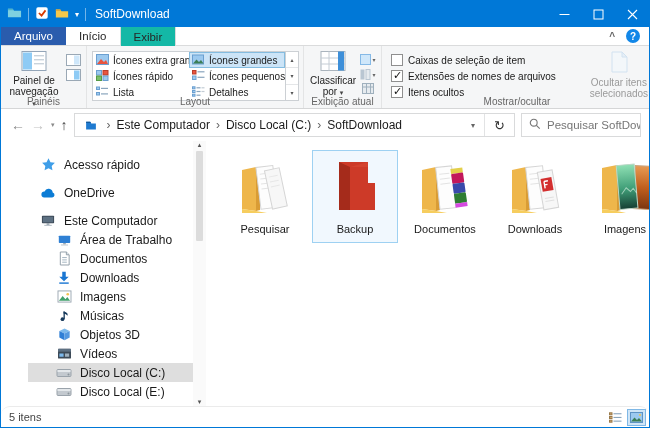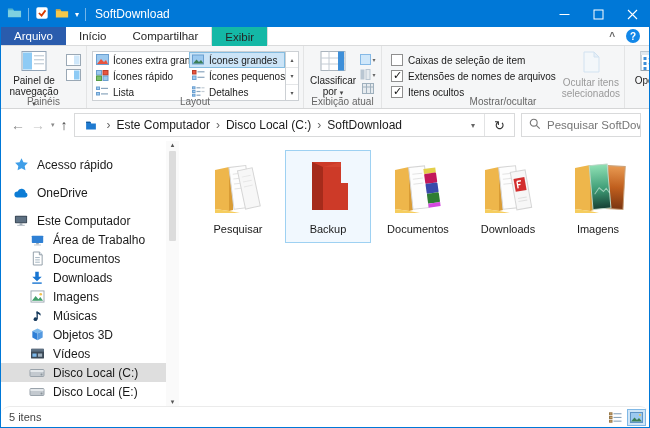--- a/index.html
+++ b/index.html
@@ -53,21 +53,21 @@
   .nav-ic{font-size:14px;line-height:1;}
   .addrbox{flex:1;height:24px;border:1px solid #d9dadb;display:flex;align-items:center;min-width:0;}
   .crumbs{display:flex;align-items:center;padding:0 6px;flex:1;min-width:0;}
   .crumb{font-size:12px;white-space:nowrap;}
   .crumb-sep{color:#666;font-size:12px;padding:0 6px;}
   .addr-chev{padding:0 9px;color:#666;font-size:8px;}
   .addr-refresh{width:30px;height:100%;border-left:1px solid #e2e3e4;display:flex;align-items:center;justify-content:center;color:#333;font-size:13px;}
   .searchbox{width:120px;height:24px;border:1px solid #d9dadb;display:flex;align-items:center;gap:6px;padding:0 7px;color:#767676;font-size:11.5px;white-space:nowrap;overflow:hidden;}
 
   
-  .bodyarea{display:flex;height:265px;}
+  .bodyarea{display:flex;height:265px;margin-left:27px;}
   .sidebar{width:178px;position:relative;padding-top:14px;flex-shrink:0;overflow:hidden;}
   .sscroll{position:absolute;top:0;right:0;width:13px;height:100%;background:#fafafa;display:flex;flex-direction:column;align-items:center;font-size:7px;color:#555;}
   .sscroll .sthumb{width:7px;flex:0 0 90px;background:#dcdcdc;margin:2px 0;border-radius:1px;}
   .sscroll .spacer{flex:1;}
   .sitem{height:19px;display:flex;align-items:center;gap:8px;padding-left:12px;font-size:12px;white-space:nowrap;}
   .sitem.child{padding-left:28px;align-items:center;}
   .sitem.selected{background:#dedede;margin-right:13px;}
   .sgap{height:9px;}
   .sic{width:16px;height:16px;flex-shrink:0;display:flex;align-items:center;justify-content:center;}
 
@@ -127,21 +127,20 @@
         <svg width="11" height="11" viewBox="0 0 11 11">
             <path d="M1,1 L10,10 M10,1 L1,10" stroke="#fff" stroke-width="1.1"></path>
           </svg>
       </span>
     </div>
   </div>
 
   <div class="tabrow">
     <div class="tab tab-file">Arquivo</div>
     <div class="tab">Início</div>
-    <div class="tab">Compartilhar</div>
     <div class="tab tab-active">Exibir</div>
     <div class="tabrow-right">
       <span class="collapse-ic">^</span>
       <span class="help-ic">?</span>
     </div>
   </div>
 
   <div class="ribbon">
 
     <div class="rgroup">
@@ -286,21 +285,21 @@
         </div>
         <div class="cbrow">
           <span class="cb checked"></span>
           <span>Extensões de nomes de arquivos</span>
         </div>
         <div class="cbrow">
           <span class="cb checked"></span>
           <span>Itens ocultos</span>
         </div>
       </div>
-      <div class="bigbtn disabled" style="width:58px;">
+      <div class="bigbtn disabled" style="width:58px;margin-left:28px;">
         <span class="bicon">
           <svg width="24" height="24" viewBox="0 0 24 24">
               <path d="M5,2 L15,2 L20,7 L20,22 L5,22 Z" fill="#f3f9fe" stroke="#b5d2ec"></path>
               <path d="M15,2 L15,7 L20,7 Z" fill="#dcebf8" stroke="#b5d2ec"></path>
             </svg>
         </span>
         <span>Ocultar itens selecionados</span>
       </div>
       <div class="glabel">Mostrar/ocultar</div>
     </div>

